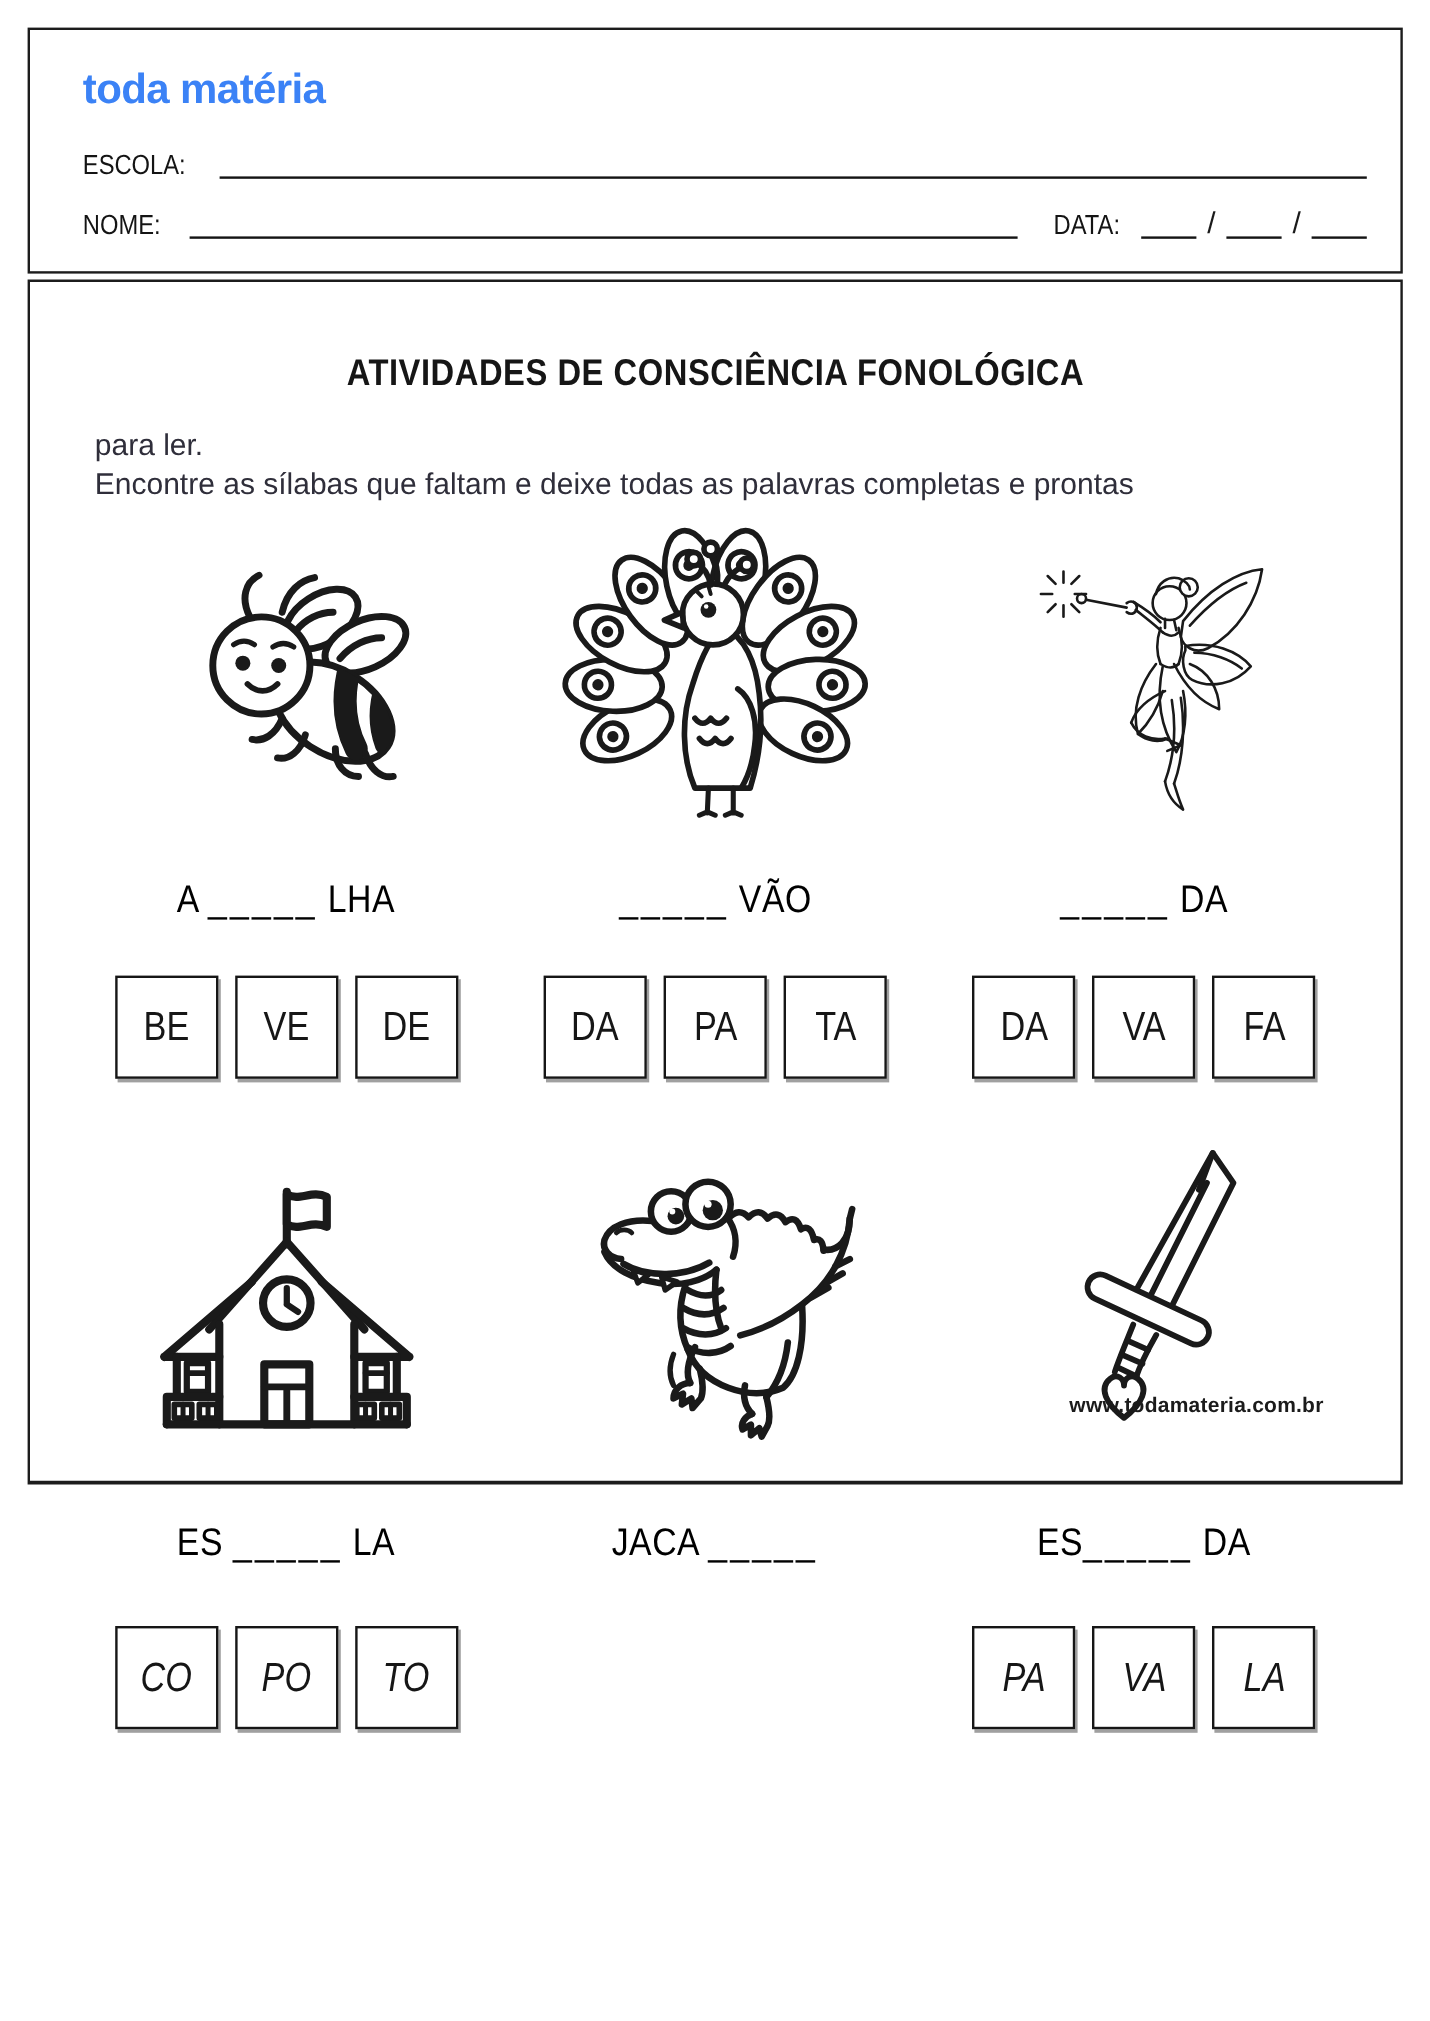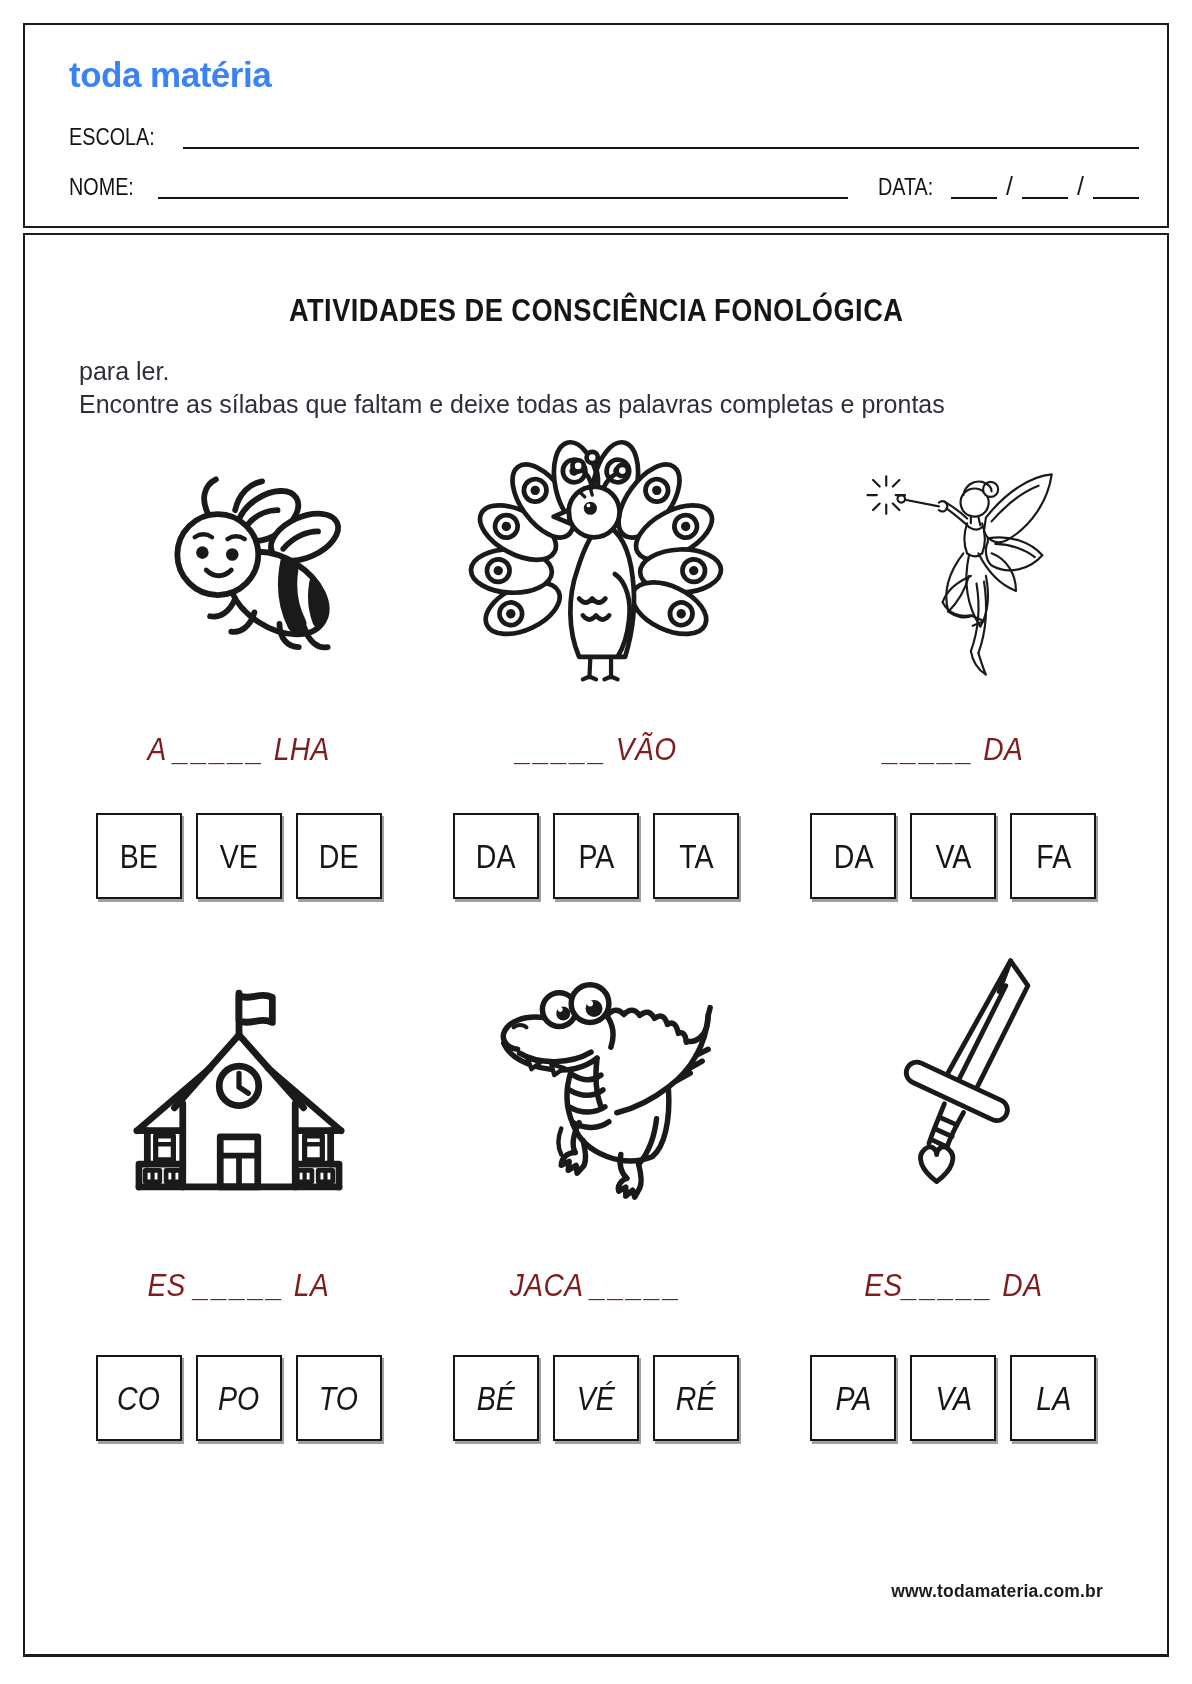--- a/index.html
+++ b/index.html
@@ -13,31 +13,31 @@
   .row-nome{top:146px;}
   .flabel{font-size:23px;color:#141414;}
   .cond{display:inline-block;transform:scaleX(0.86);transform-origin:left center;}
   .wline{flex:1;height:26px;border-bottom:2px solid #141414;margin:0 0 2px 14px;}
   .nome-line{margin-right:30px;}
   .dgroup{display:flex;align-items:flex-end;gap:9px;}
   .dline{width:46px;height:26px;border-bottom:2px solid #141414;margin-bottom:2px;}
   .dslash{font-size:25px;margin-bottom:0px;}
 
   
-  .main-box{position:absolute;left:23px;top:233px;width:1146px;height:1424px;border:2px solid #1c1c1c;border-bottom-width:3px;box-sizing:border-box;background:#fff;}
+  .main-box{position:absolute;left:23px;top:233px;width:1146px;height:1004px;border:2px solid #1c1c1c;border-bottom-width:3px;box-sizing:border-box;background:#fff;}
   .wtitle{position:absolute;top:58px;left:0;right:0;text-align:center;font-size:31px;font-weight:bold;color:#161616;}
   .wtitle .tcond{display:inline-block;transform:scaleX(0.88);letter-spacing:0.5px;}
   .instr{position:absolute;top:120px;left:54px;right:60px;font-size:25px;line-height:1.32;color:#2f2e3a;}
   .instr span{display:block;}
 
   .grid{position:absolute;left:52px;right:52px;top:198px;display:grid;grid-template-columns:repeat(3,1fr);column-gap:34px;row-gap:30px;}
   .cell{display:flex;flex-direction:column;align-items:center;}
   .imgwrap{height:252px;display:flex;align-items:flex-end;justify-content:center;}
   .tall .imgwrap{height:274px;}
-  .prompt{margin-top:46px;height:42px;font-size:32px;color:#7f1d1d;text-align:right;font-style:italic;}
+  .prompt{margin-top:46px;height:42px;font-size:32px;color:#000000;text-align:right;}
   .tall .prompt{margin-top:64px;}
   .prompt-inner{display:inline-block;transform:scaleX(0.88);transform-origin:center;white-space:pre;letter-spacing:0.5px;}
   .prompt-inner span{white-space:pre;}
   .pblank{letter-spacing:3px;}
   .options{display:flex;justify-content:center;gap:14px;margin-top:40px;}
   .tall .options{margin-top:46px;font-style:italic;}
   .opt{width:86px;height:86px;box-sizing:border-box;border:2px solid #161616;background:#fff;display:flex;align-items:center;justify-content:center;font-size:34px;color:#161616;box-shadow:2px 3px 0 rgba(45,45,45,0.45);cursor:pointer;}
   .opt .ocond{display:inline-block;transform:scaleX(0.84);transform-origin:center;}
 
   .footer-url{position:absolute;right:64px;bottom:52px;font-size:17.5px;font-weight:bold;color:#1b1b1b;letter-spacing:0.2px;}
@@ -356,31 +356,20 @@
             <path d="M114,194 C106,194 100,200 100,207 l8,-4 l-1,9 l8,-5 l1,8 l7,-8 C126,200 124,190 122,182"></path>
             <path d="M196,160 C194,178 188,194 178,206"></path>
             <path d="M160,196 C158,206 160,214 166,220"></path>
             <path d="M166,220 C160,222 156,228 158,233 l7,-4 l0,9 l7,-6 l2,7 l5,-9 C182,224 180,214 178,206"></path>
           </g>
         </svg>
       </div>
       <div class="prompt">
         <span class="prompt-inner"><span>JACA </span><span class="pblank">_____</span><span></span></span>
       </div>
-      <div class="options">
-        <div class="opt">
-            <span class="ocond">BÉ</span>
-          </div>
-        <div class="opt">
-            <span class="ocond">VÉ</span>
-          </div>
-        <div class="opt">
-            <span class="ocond">RÉ</span>
-          </div>
-      </div>
     </div>
 
     <div class="cell tall">
       <div class="imgwrap">
         <svg width="192" height="256" viewBox="0 0 200 266">
           <g class="ln" stroke-width="5">
             <path class="fw" d="M160,14 L178,40 L118,160 L93,134 Z"></path>
             <path d="M160,14 L148,46"></path>
             <path d="M155,40 L104,142"></path>
             <rect class="fw" x="-57" y="-11" width="114" height="22" rx="11" transform="translate(104,150) rotate(25)"></rect>

